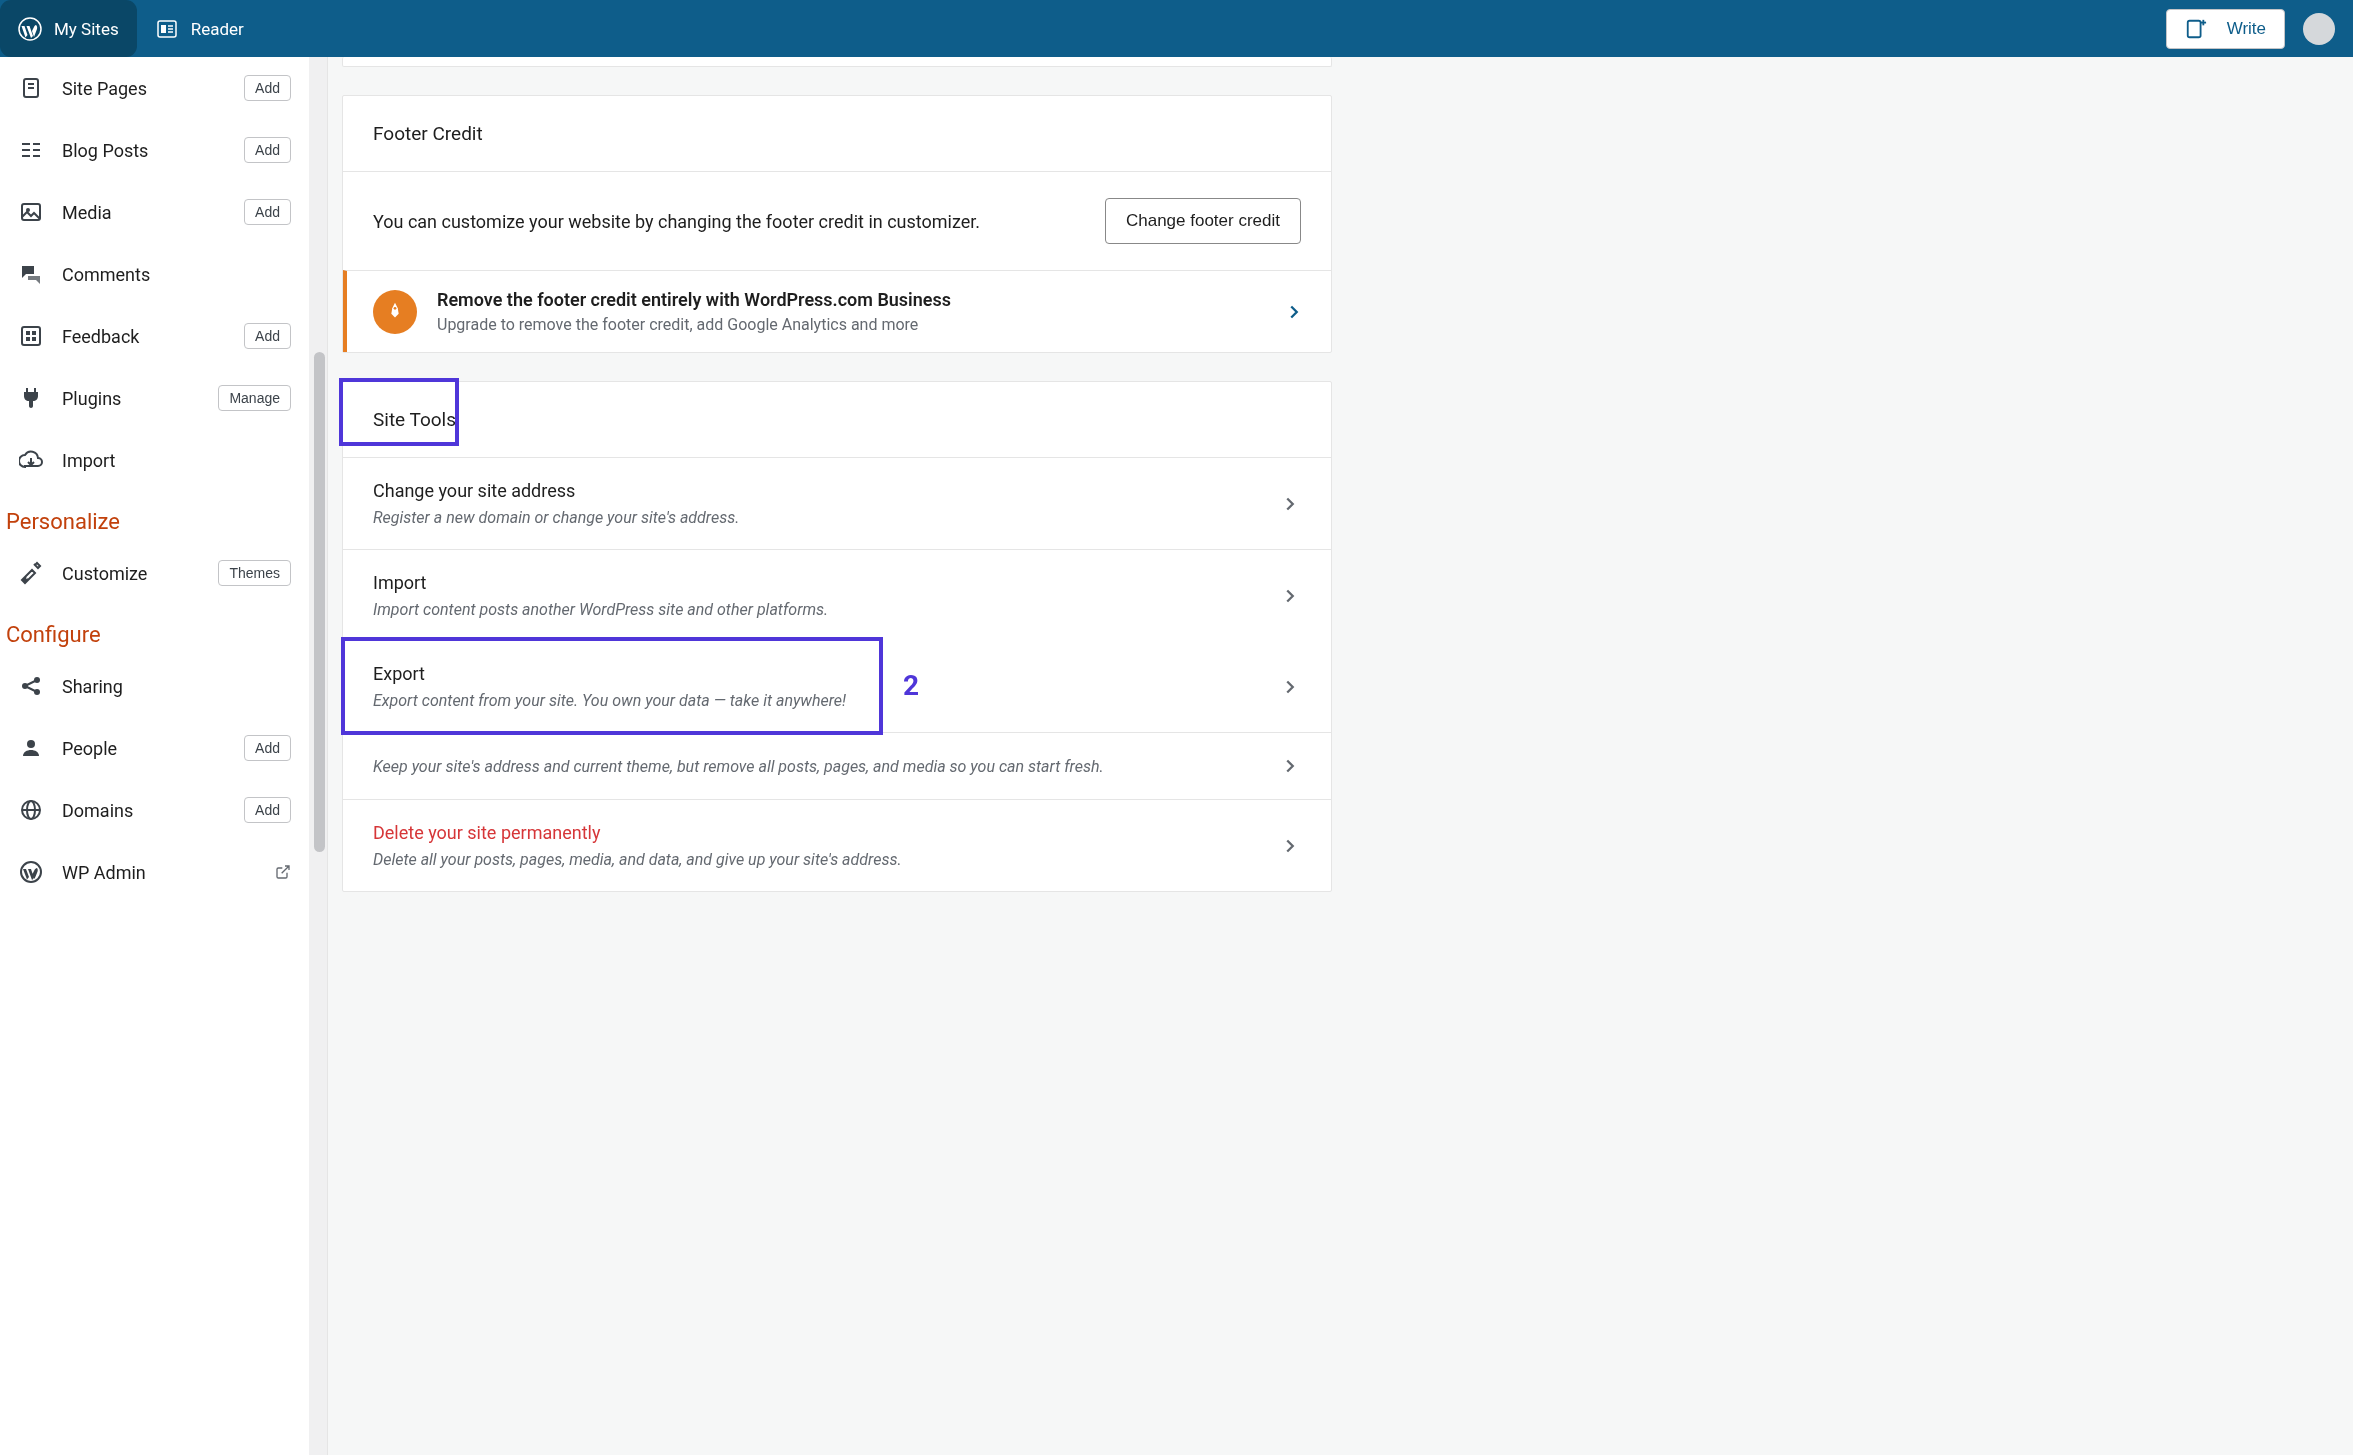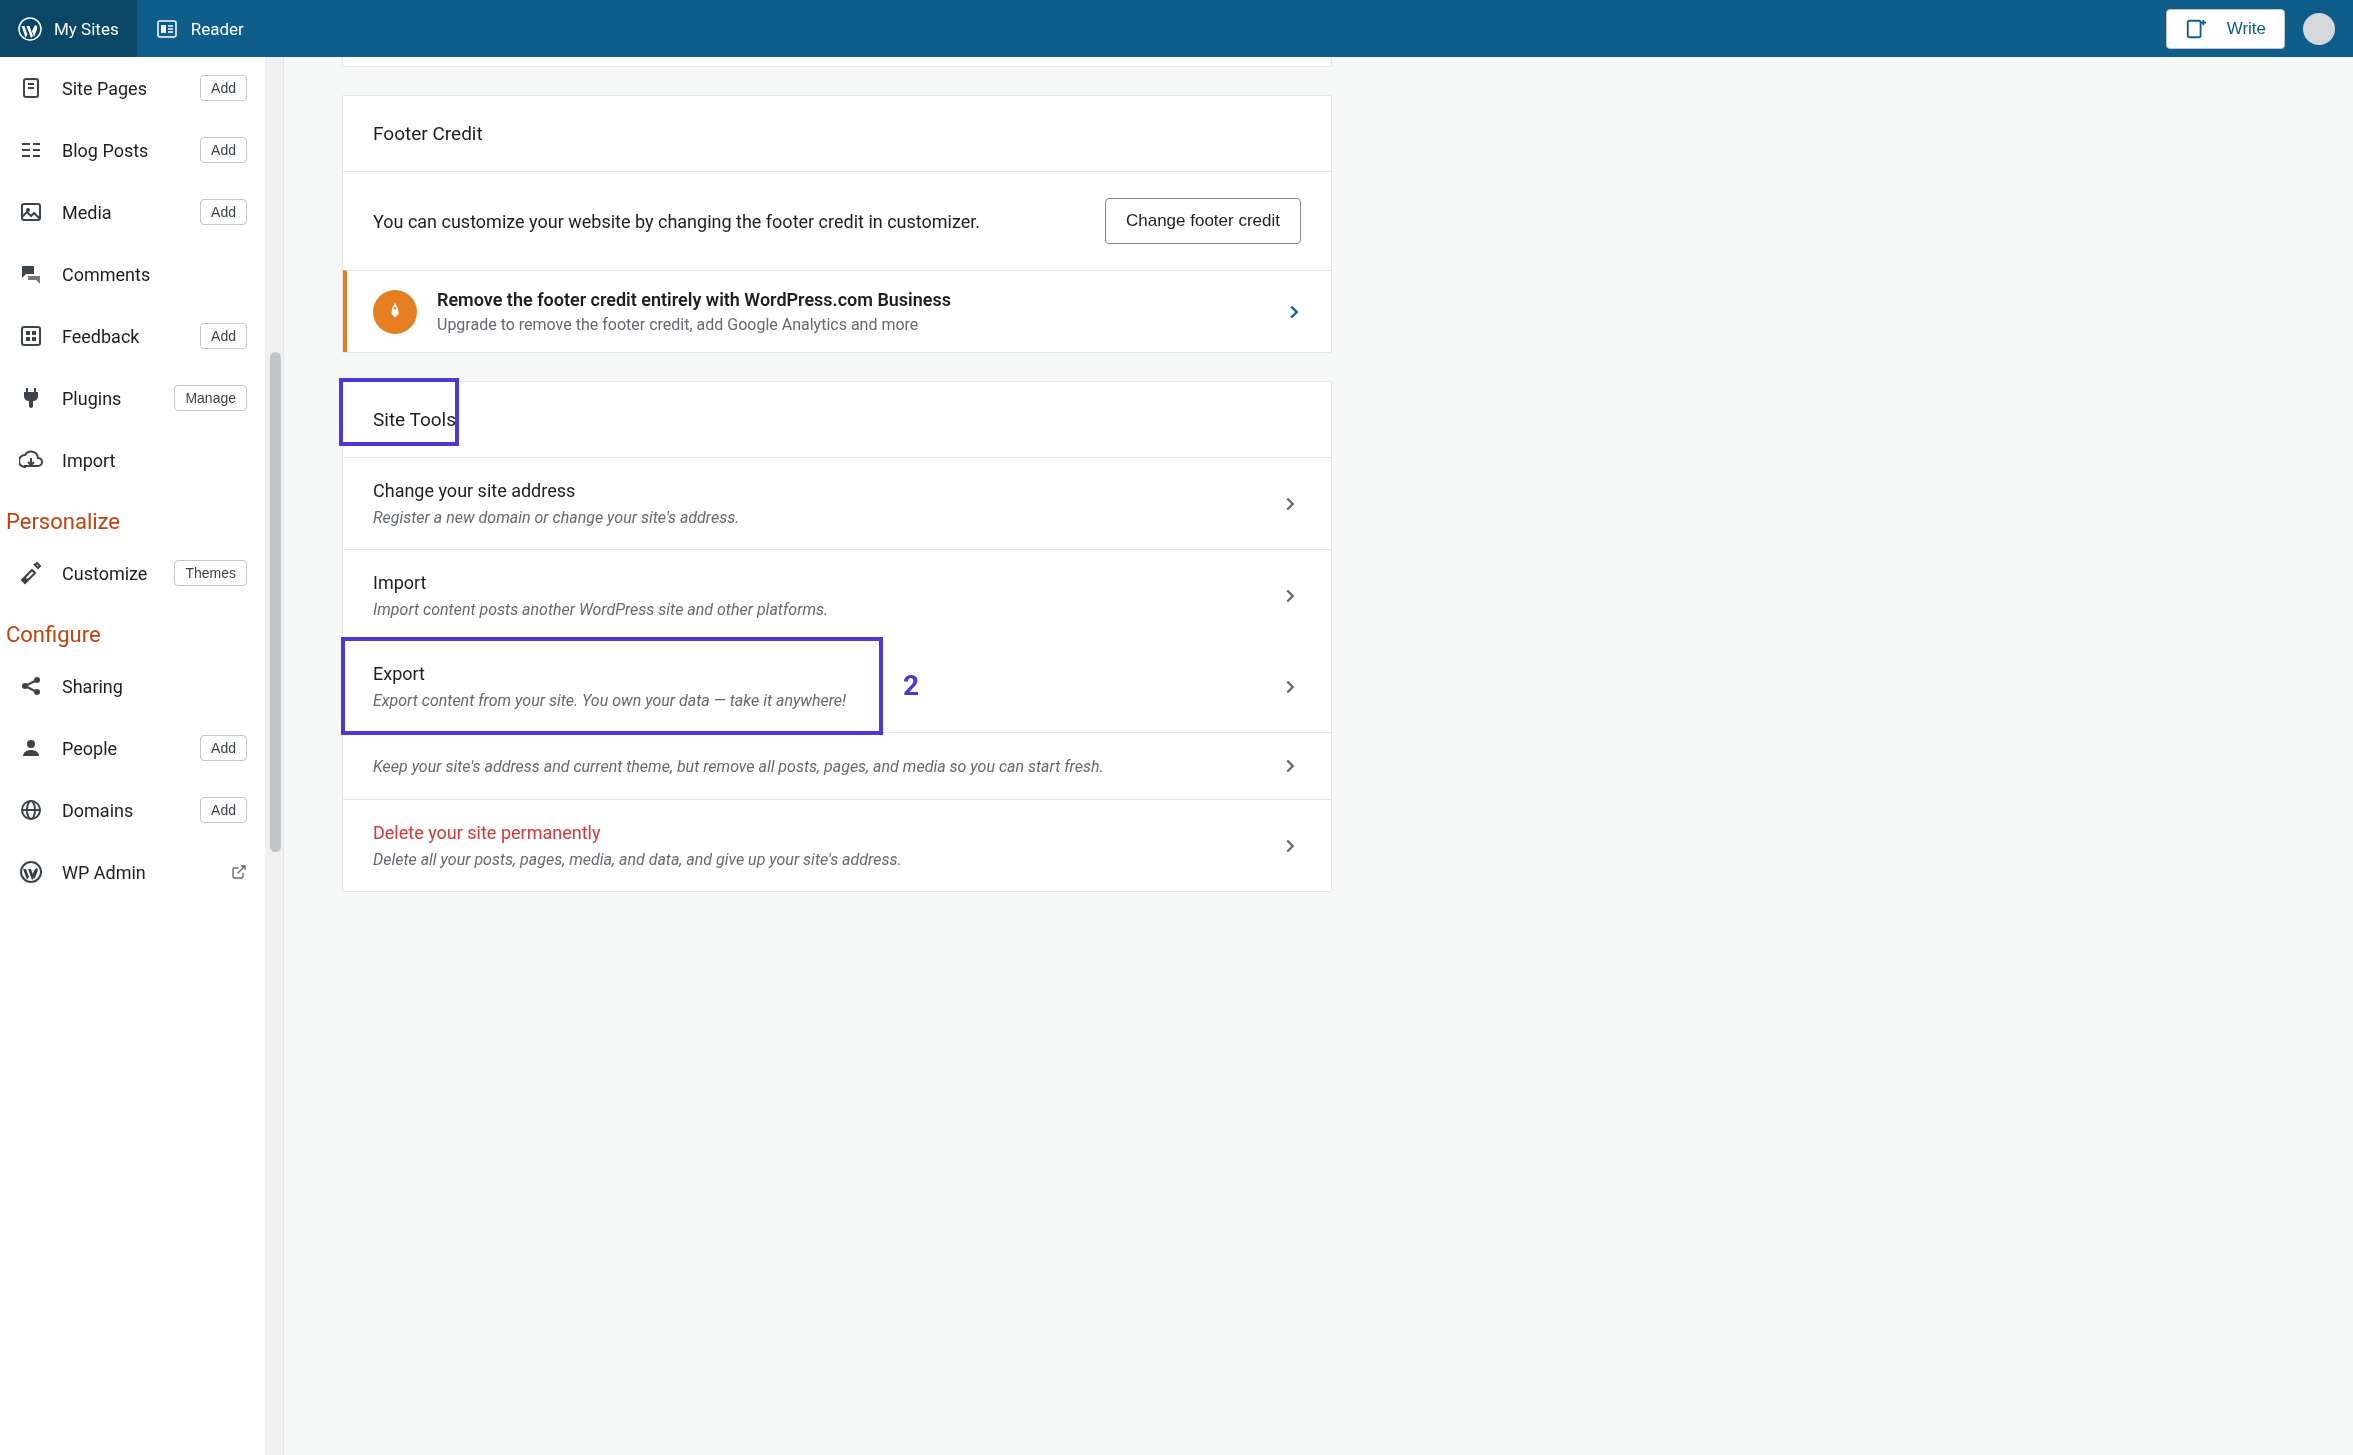--- a/index.html
+++ b/index.html
@@ -1,27 +1,27 @@
 <!DOCTYPE html>
 <html><head>
   <meta charset="utf-8">
   <style>
     * { margin: 0; padding: 0; box-sizing: border-box; }
     body { font-family: -apple-system, BlinkMacSystemFont, "Segoe UI", Roboto, sans-serif; background: #f6f7f7; overflow: hidden; }
     
     
     .topbar { background: #0e5d8a; height: 57px; display: flex; align-items: center; position: fixed; top: 0; left: 0; right: 0; z-index: 100; }
-    .topbar-item { display: flex; align-items: center; gap: 12px; padding: 0 18px; color: #fff; font-size: 17px; cursor: pointer; height: 100%; }
+    .topbar-item { display: flex; align-items: center; gap: 12px; padding: 0 18px; color: #fff; font-size: 17px; cursor: pointer; height: 100%; border-radius: 11px; }
     .topbar-item.active { background: #0a4767; }
     .topbar-right { margin-left: auto; display: flex; align-items: center; gap: 18px; padding-right: 18px; }
     .write-btn { background: #fff; border: 1px solid #c3c4c7; border-radius: 4px; padding: 8px 18px; display: flex; align-items: center; gap: 20px; font-size: 17px; color: #0e5d8a; cursor: pointer; font-weight: 500; }
     .avatar { width: 32px; height: 32px; border-radius: 50%; background: #d5d8db; }
     
     
-    .sidebar { position: fixed; top: 57px; left: 0; width: 284px; bottom: 0; background: #fff; overflow-y: auto; border-right: 1px solid #e5e5e5; }
+    .sidebar { position: fixed; top: 57px; left: 0; width: 328px; bottom: 0; background: #fff; overflow-y: auto; border-right: 1px solid #e5e5e5; }
     .sidebar-scroll { position: absolute; right: 0; top: 0; width: 18px; bottom: 0; background: #f0f0f1; }
     .sidebar-thumb { position: absolute; right: 2px; top: 295px; width: 11px; height: 500px; background: #c3c4c7; border-radius: 6px; }
     .sidebar-content { padding-right: 18px; }
     .sidebar-item { display: flex; align-items: center; padding: 18px 18px; cursor: pointer; position: relative; }
     .sidebar-item.selected { background: #f6f7f7; }
     .sidebar-icon { width: 26px; height: 26px; margin-right: 18px; display: flex; align-items: center; justify-content: center; color: #3c434a; }
     .sidebar-label { font-size: 18px; color: #1e1e1e; flex: 1; }
     .sidebar-btn { border: 1px solid #c3c4c7; background: #fff; border-radius: 4px; padding: 4px 10px; font-size: 14px; color: #3c434a; cursor: pointer; }
     .sidebar-section-header { padding: 18px 6px 8px; font-size: 22px; color: #c2410c; }
     .external-icon { width: 16px; height: 16px; color: #646970; }

